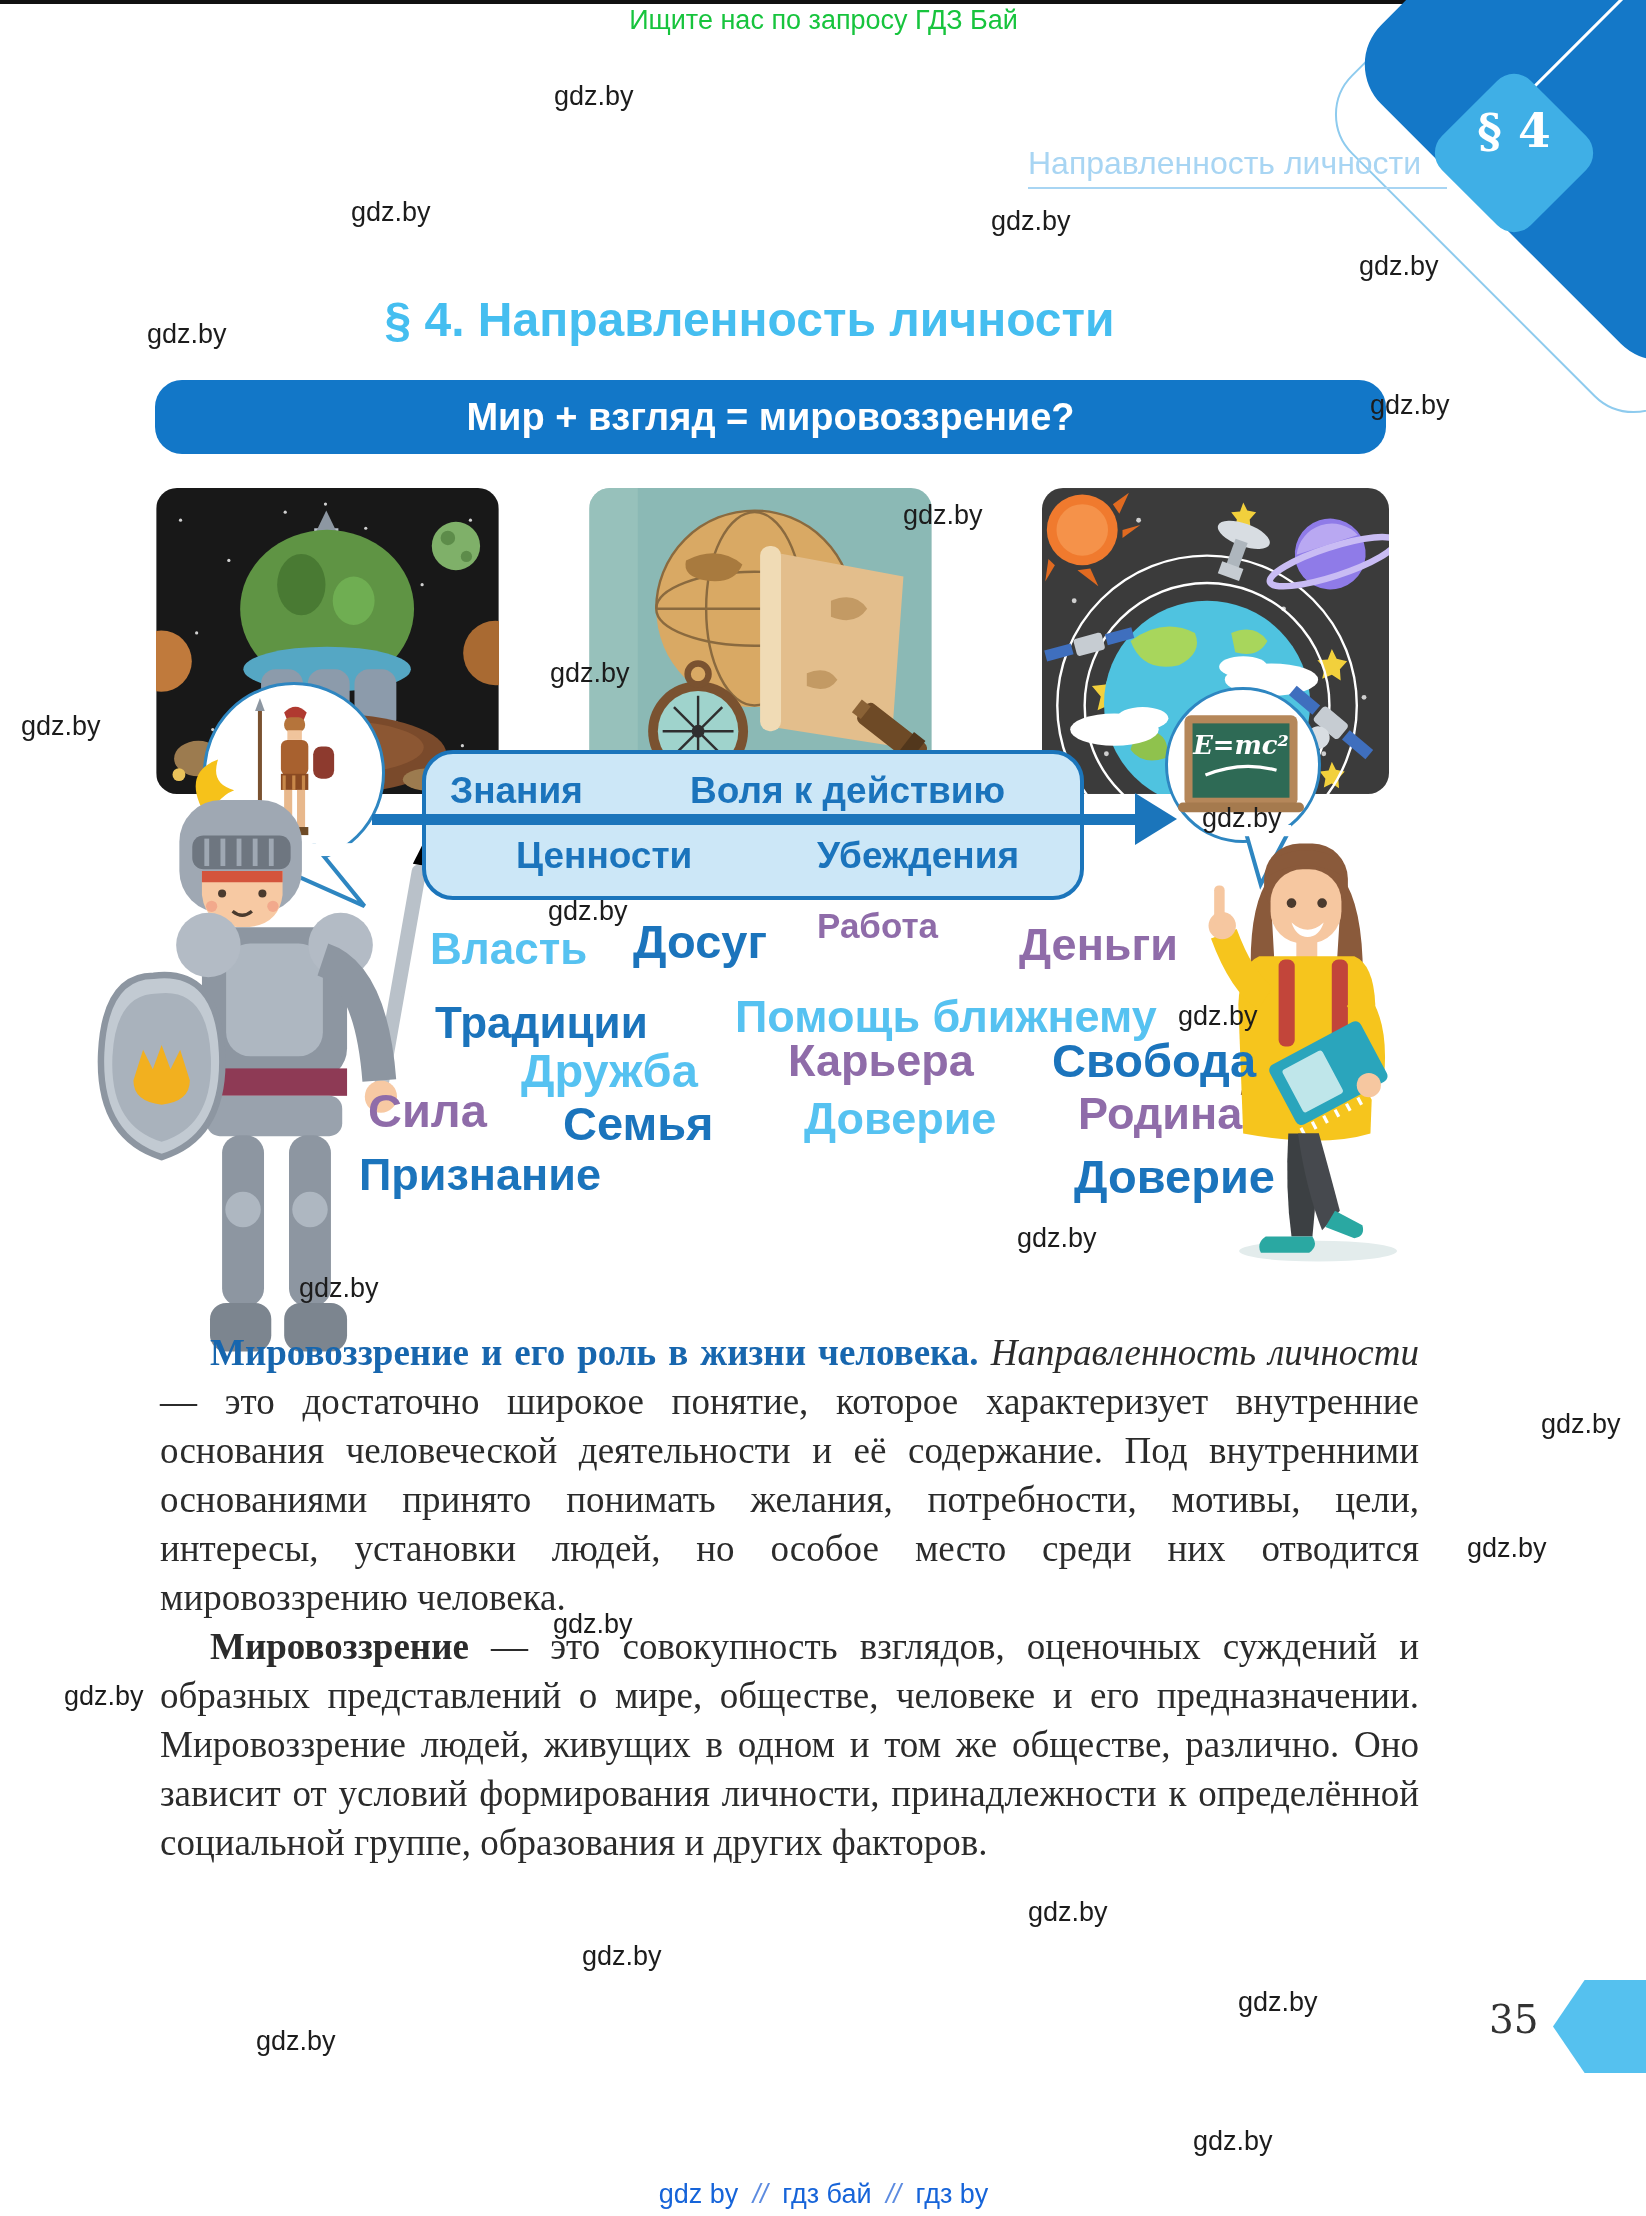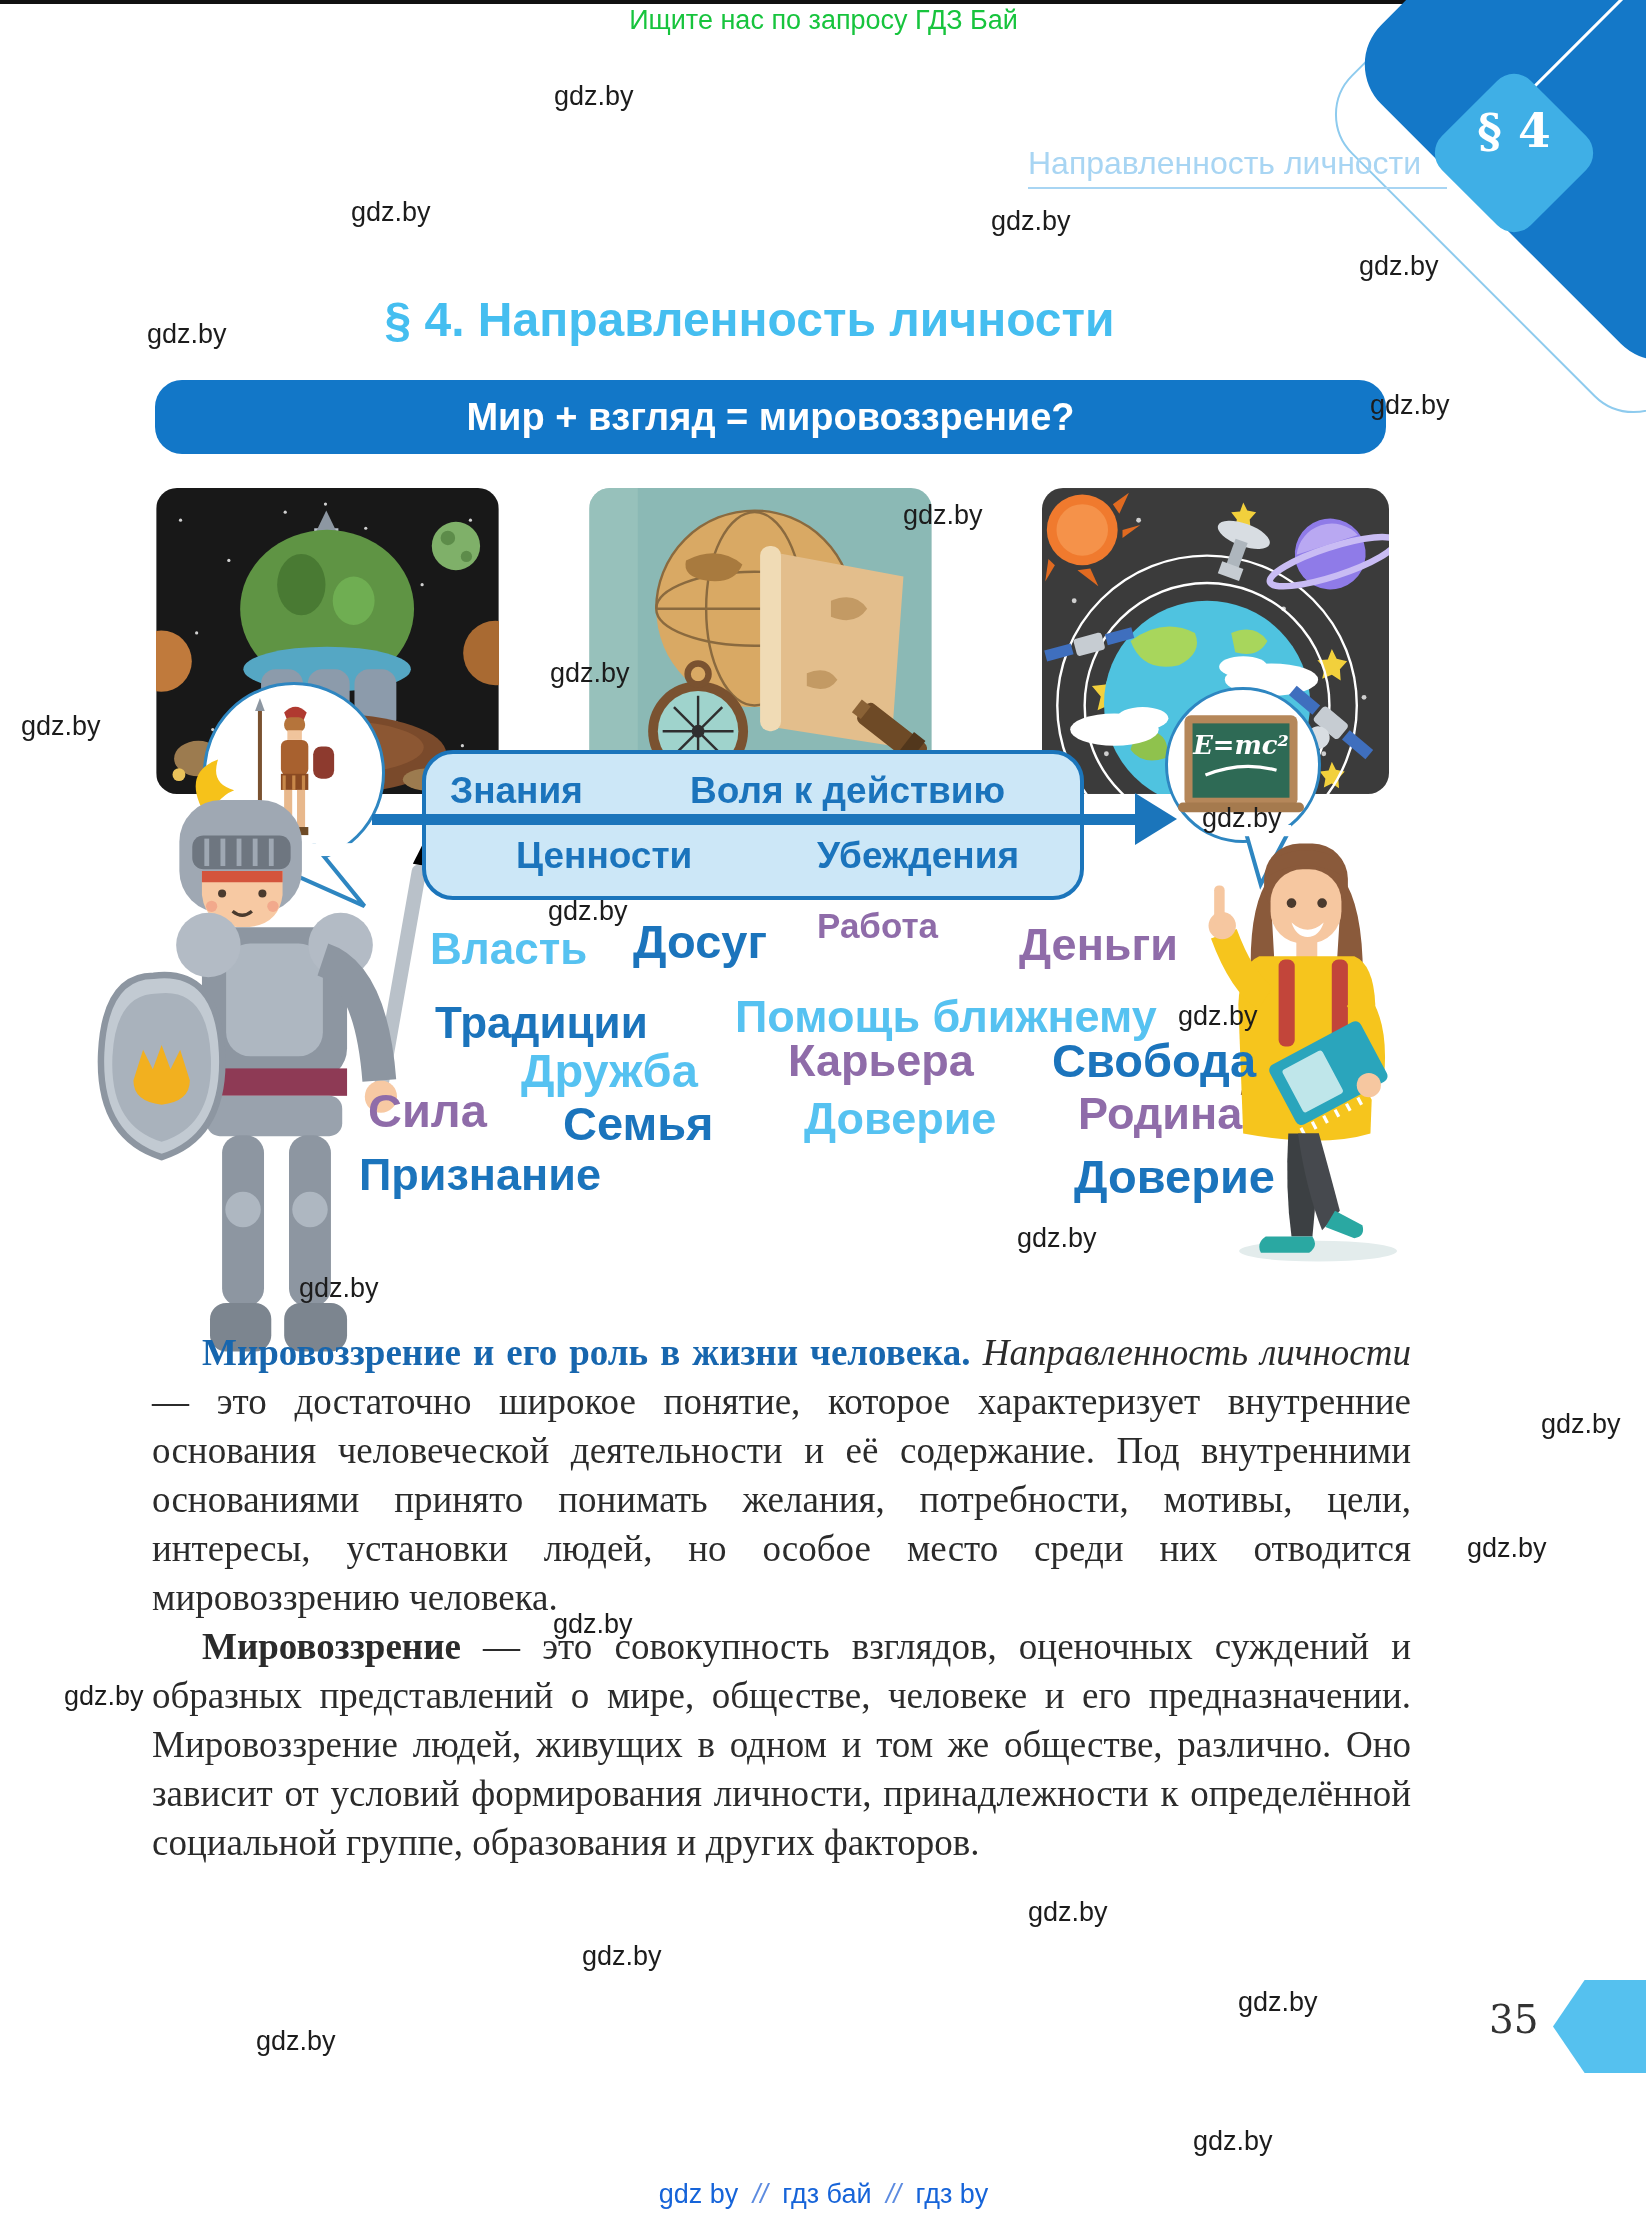--- a/index.html
+++ b/index.html
@@ -32,21 +32,21 @@
       border:4px solid #1b75bb;border-radius:31px;box-sizing:border-box;}
   .boxword{position:absolute;font-size:37px;font-weight:bold;color:#1b74bc;white-space:nowrap;}
   #arrow-shaft{left:372px;top:814px;width:766px;height:10.5px;background:#1b75bb;}
   #arrow-head{left:1135px;top:793px;width:0;height:0;border-top:26.6px solid transparent;
       border-bottom:26.6px solid transparent;border-left:42px solid #1b75bb;}
   
   .bubble{position:absolute;background:#fff;border:3.2px solid #2e86c1;border-radius:50%;}
   .cloud-word{position:absolute;font-weight:bold;white-space:nowrap;font-family:"Liberation Sans",sans-serif;}
   .c-light{color:#56c2f1;} .c-dark{color:#1b74bc;} .c-purple{color:#8f6ca9;}
   
-  #bodytext{left:152px;top:1328px;width:1259px;font-family:"Liberation Serif","DejaVu Serif",serif;
+  #bodytext{left:160px;top:1328px;width:1259px;font-family:"Liberation Serif","DejaVu Serif",serif;
       font-size:37px;line-height:49px;color:#2b2b2b;text-align:justify;}
   #bodytext p{margin:0;text-indent:50px;}
   .lead-blue{color:#1766ae;font-weight:bold;}
   .lead-dark{font-weight:bold;}
   
   #pagenum{left:1489px;top:1997px;font-family:"DejaVu Serif","Liberation Serif",serif;font-size:39px;color:#333;}
   #corner-tab{left:1553px;top:1980px;width:93px;height:93px;background:#55c1ef;
       clip-path:polygon(100% 0,34% 0,0 50%,34% 100%,100% 100%);}
   #copyright{left:0;top:2049px;width:1647px;text-align:center;font-size:37px;color:#f6abbe;}
   #footer-links{left:0;top:2179px;width:1647px;display:flex;justify-content:center;gap:14.5px;

